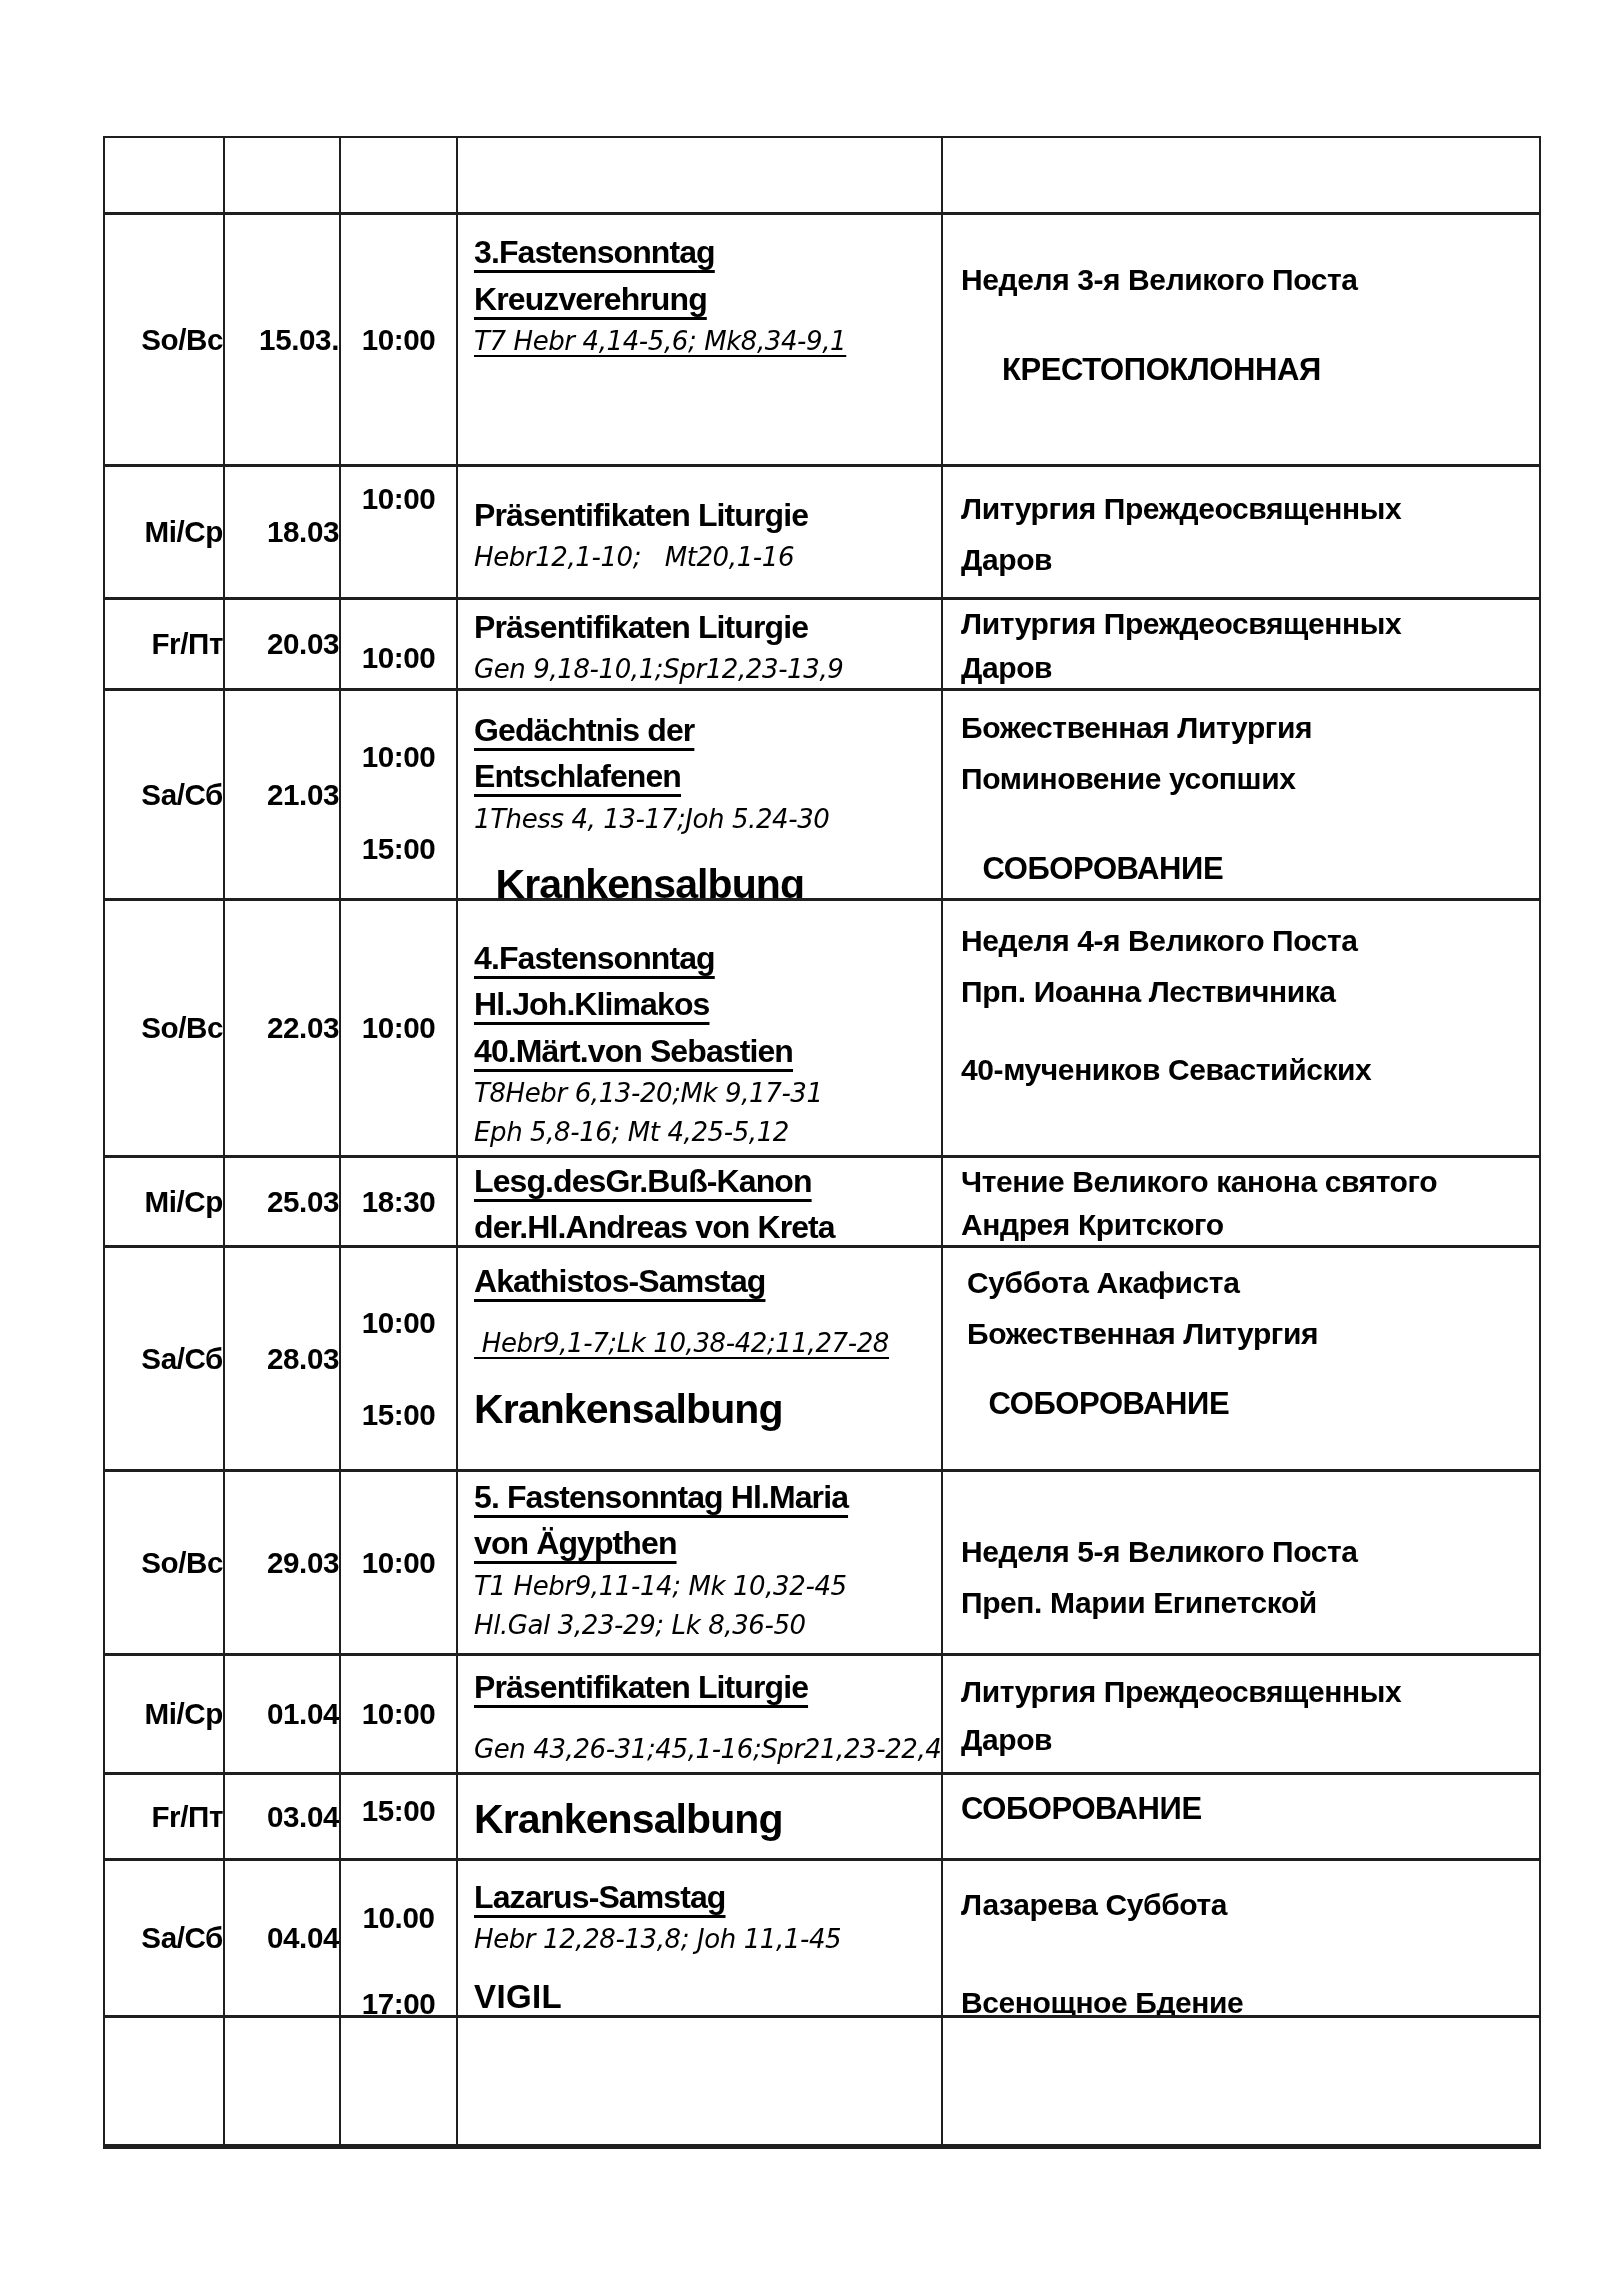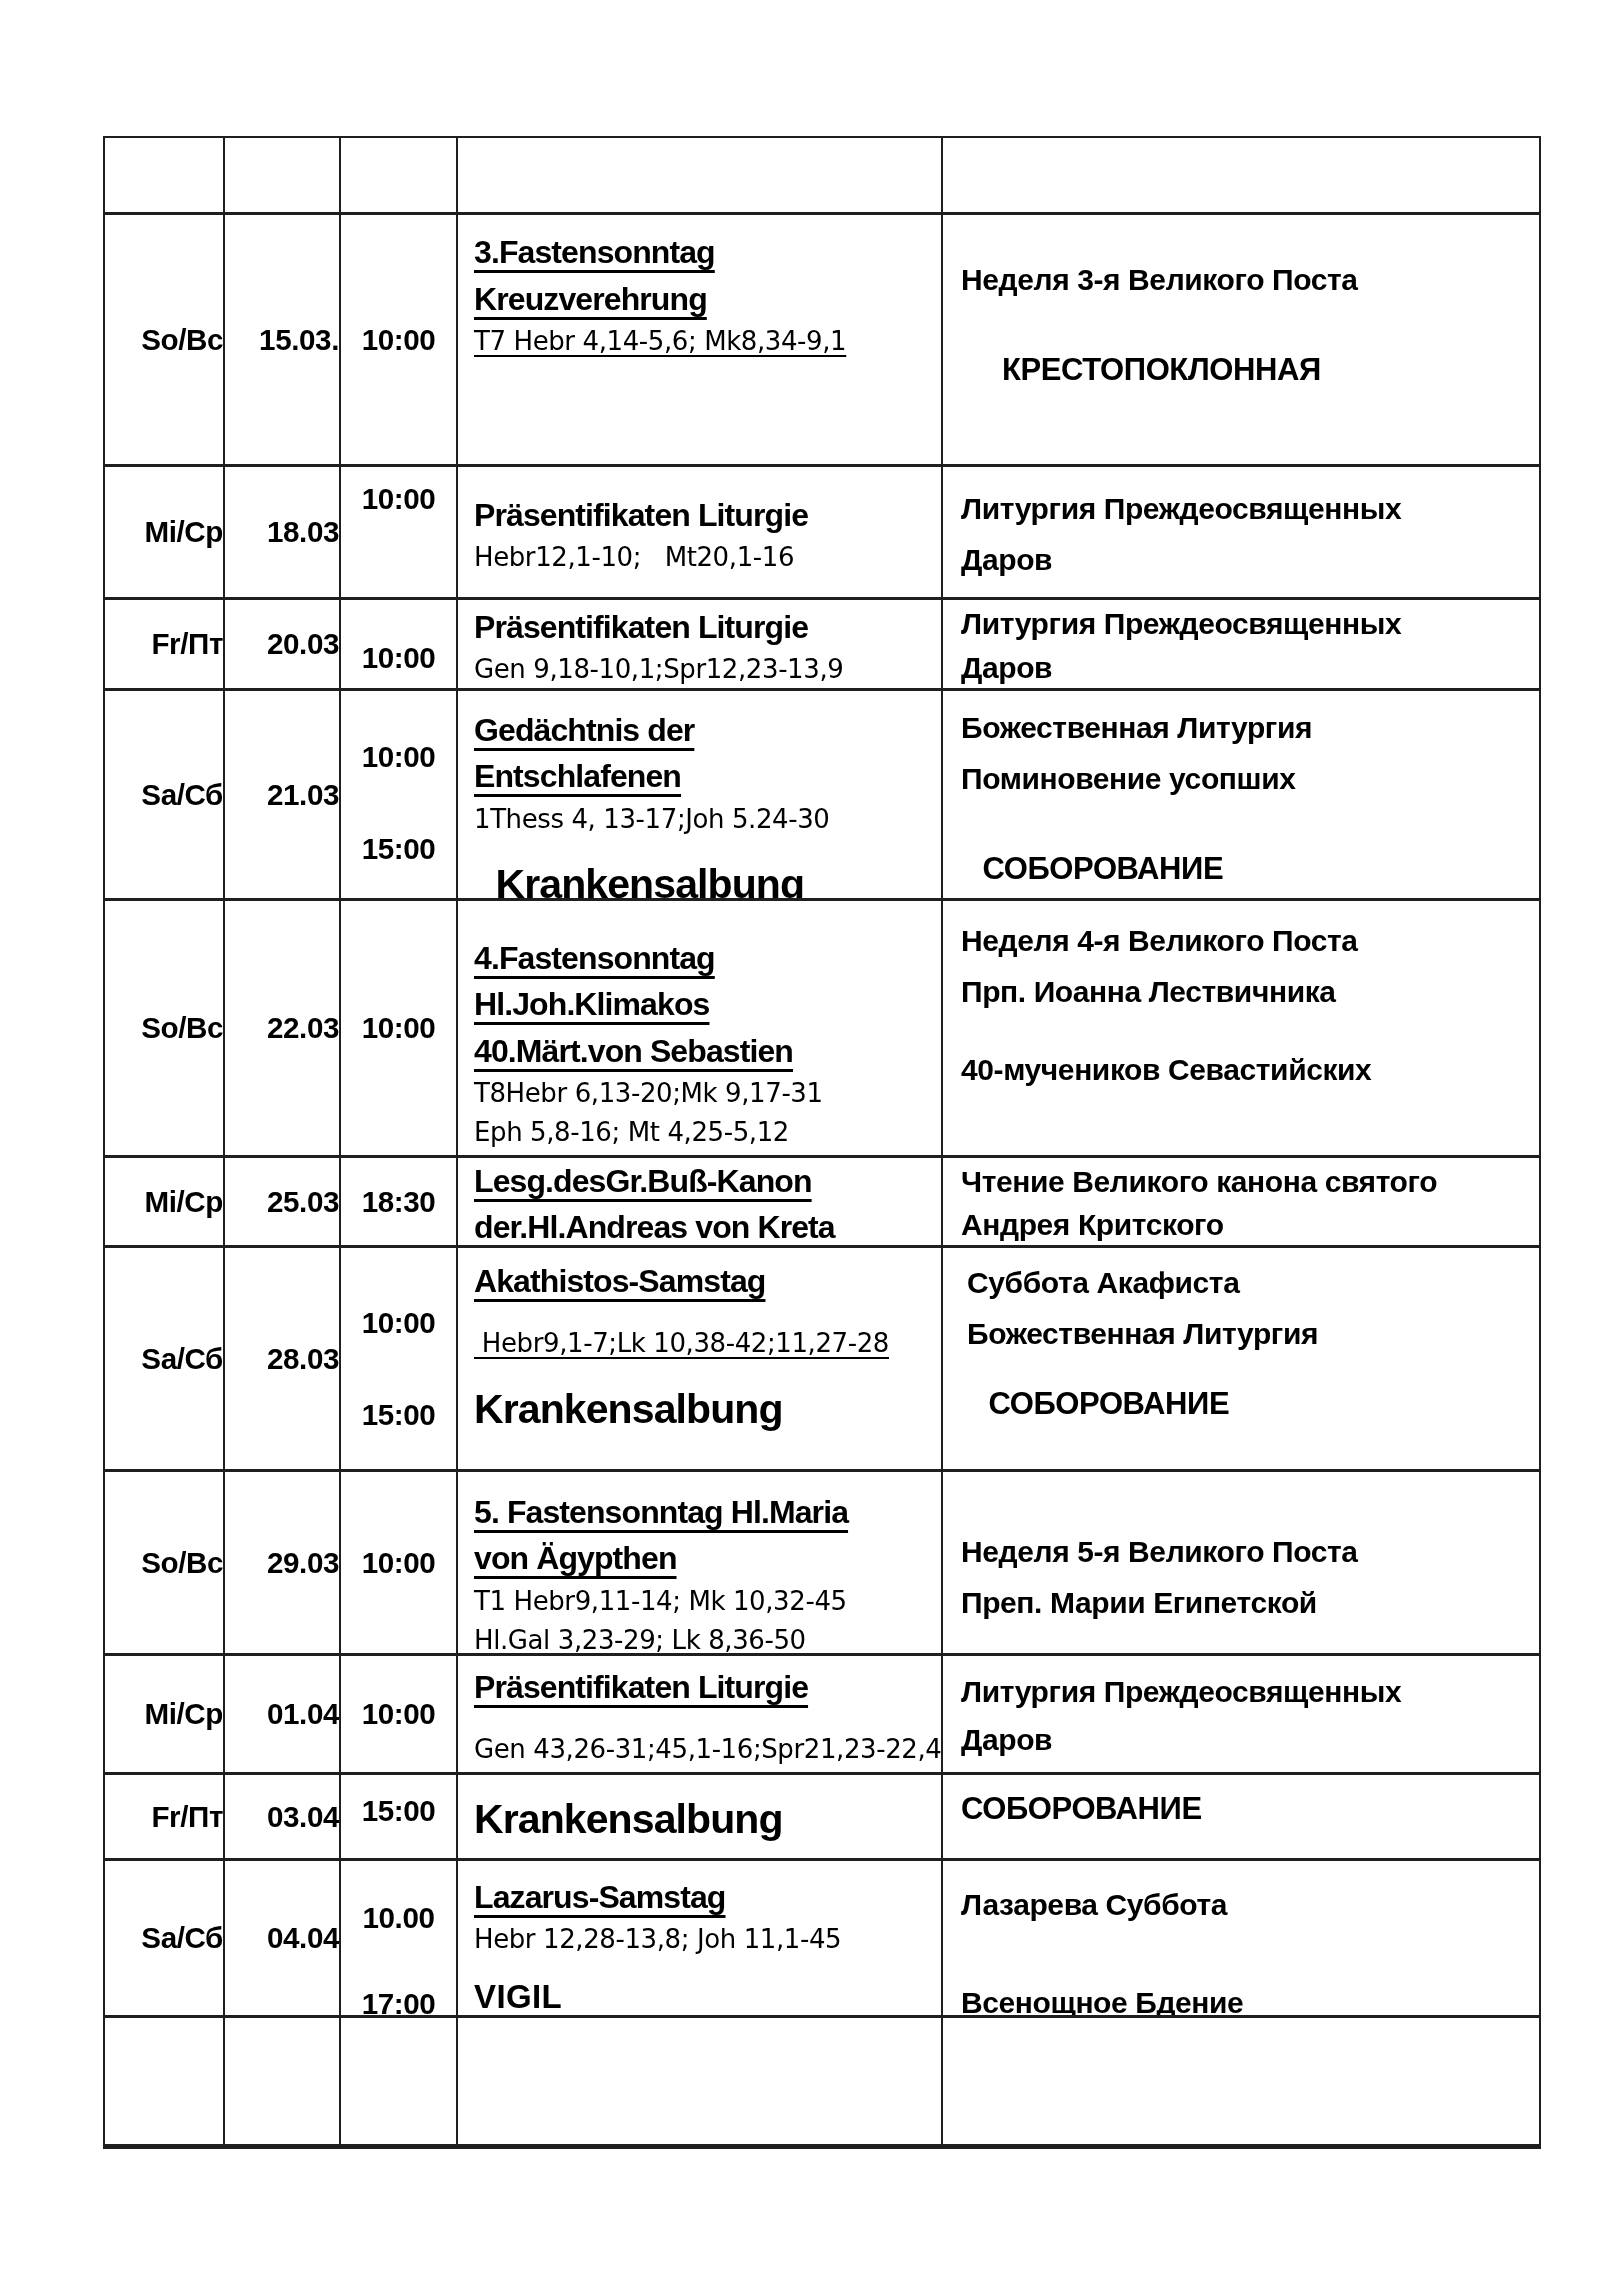--- a/index.html
+++ b/index.html
@@ -33,21 +33,21 @@
   .c-time { align-items: center; justify-content: center; font-weight: bold; font-size: 29.6px; letter-spacing: -0.4px; }
   .c-time .t { line-height: 1.2; white-space: pre; }
   .c-de { padding: 12.5px 7.2px 7.2px 16px; }
   .c-ru { padding: 10.7px 9px 7.2px 18px; }
 
   .ln { white-space: pre; }
 
   
   .s-title { font-size: 32px; font-weight: bold; letter-spacing: -0.9px; line-height: 1.45; }
   .s-u { text-decoration: underline; text-decoration-thickness: 2.7px; text-underline-offset: 7.2px; }
-  .s-ref { font-size: 26px; letter-spacing: -0.4px; line-height: 1.5; font-family: "DejaVu Sans", sans-serif; }
+  .s-ref { font-size: 26px; font-style: italic; letter-spacing: -0.4px; line-height: 1.5; font-family: "DejaVu Sans", sans-serif; }
   .s-ref.s-u { text-decoration-thickness: 2.2px; text-underline-offset: 5.4px; }
   .s-big { font-size: 41px; font-weight: bold; letter-spacing: -0.9px; line-height: 1.3; }
   .s-vigil { font-size: 33px; font-weight: bold; letter-spacing: 0.4px; line-height: 1.1; }
 
   
   .s-rtext { font-size: 30px; font-weight: bold; letter-spacing: -0.4px; line-height: 1.7; }
   .s-rcaps { font-size: 31px; font-weight: bold; letter-spacing: -0.4px; line-height: 1.15; }
 
   
   .s-gapsm { margin-top: 19.7px; }
@@ -61,21 +61,21 @@
   .r6 .c-de, .r6 .c-ru, .r9 .c-de, .r9 .c-ru,
   .r10 .c-de { justify-content: center; }
 
   .r3 .c-ru .ln, .r6 .c-ru .ln { line-height: 1.45; }
   .r9 .c-ru .ln { line-height: 1.6; }
 
   .r1 .c-de { padding-top: 14.3px; }
   .r4 .c-de { padding-top: 16px; }
   .r5 .c-de { padding-top: 34px; }
   .r7 .c-de { padding-top: 10px; }
-  .r8 .c-de { padding-top: 17px; }
+  .r8 .c-de { padding-top: 2px; }
   .r11 .c-de { padding-top: 12.5px; }
 
   .r1 .c-ru { padding-top: 39px; }
   .r4 .c-ru { padding-top: 10.7px; }
   .r5 .c-ru { padding-top: 14.3px; }
   .r7 .c-ru { padding-top: 9px; padding-left: 24px; }
   .r8 .c-ru { padding-top: 54px; }
   .r10 .c-ru { padding-top: 16px; }
   .r11 .c-ru { padding-top: 18px; }
 

